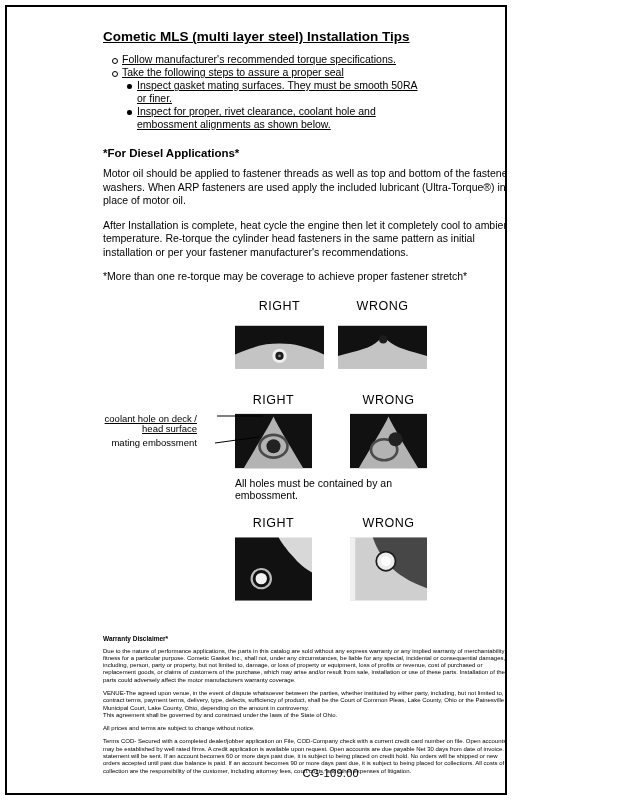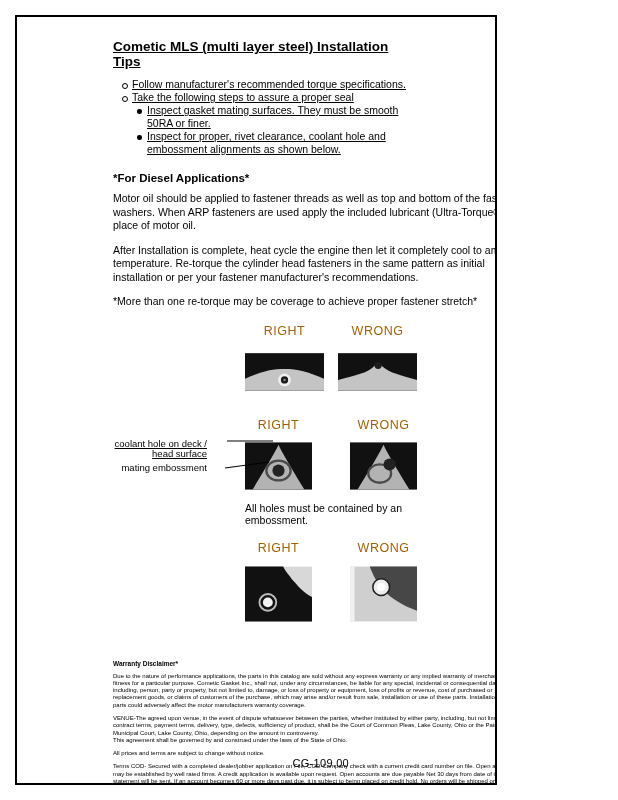--- a/index.html
+++ b/index.html
@@ -5,21 +5,21 @@
   * { box-sizing: border-box; }
   html, body { margin: 0; padding: 0; background: #fff; }
   body {
     width: 618px; height: 800px;
     font-family: "Liberation Sans", sans-serif;
     color: #000;
     position: relative;
   }
   .page {
     width: 512px; height: 800px;
-    padding: 15px;
+    padding: 5px;
   }
   .frame {
     width: 100%; height: 100%;
     border: 2px solid #000;
     padding: 12px 78px 10px 96px;
     position: relative;
     overflow: hidden;
   }
   .title {
     font-size: 13.5px;
@@ -62,21 +62,21 @@
   }
   .note { margin-bottom: 6px; }
   .figures { margin-left: 132px; }
   .fig-row { margin-top: 15px; position: relative; }
   .fig-labels { display: flex; }
   .fig-label {
     display: inline-block;
     text-align: center;
     font-size: 12.5px;
     letter-spacing: 0.5px;
-    color: #a16207;
+    color: #000000;
   }
   .r1 .fig-label { width: 130px; }
   .r1 .fig-label + .fig-label { margin-left: 14px; }
   .r23 .fig-label { width: 88px; }
   .r23 .fig-label + .fig-label { margin-left: 38px; }
   .fig-panels { display: flex; margin-top: 3px; }
   .panel { display: block; }
   .r1 .panel + .panel { margin-left: 14px; }
   .r23 .panel + .panel { margin-left: 38px; }
   .fig-caption { font-size: 10.5px; margin-top: 5px; }

